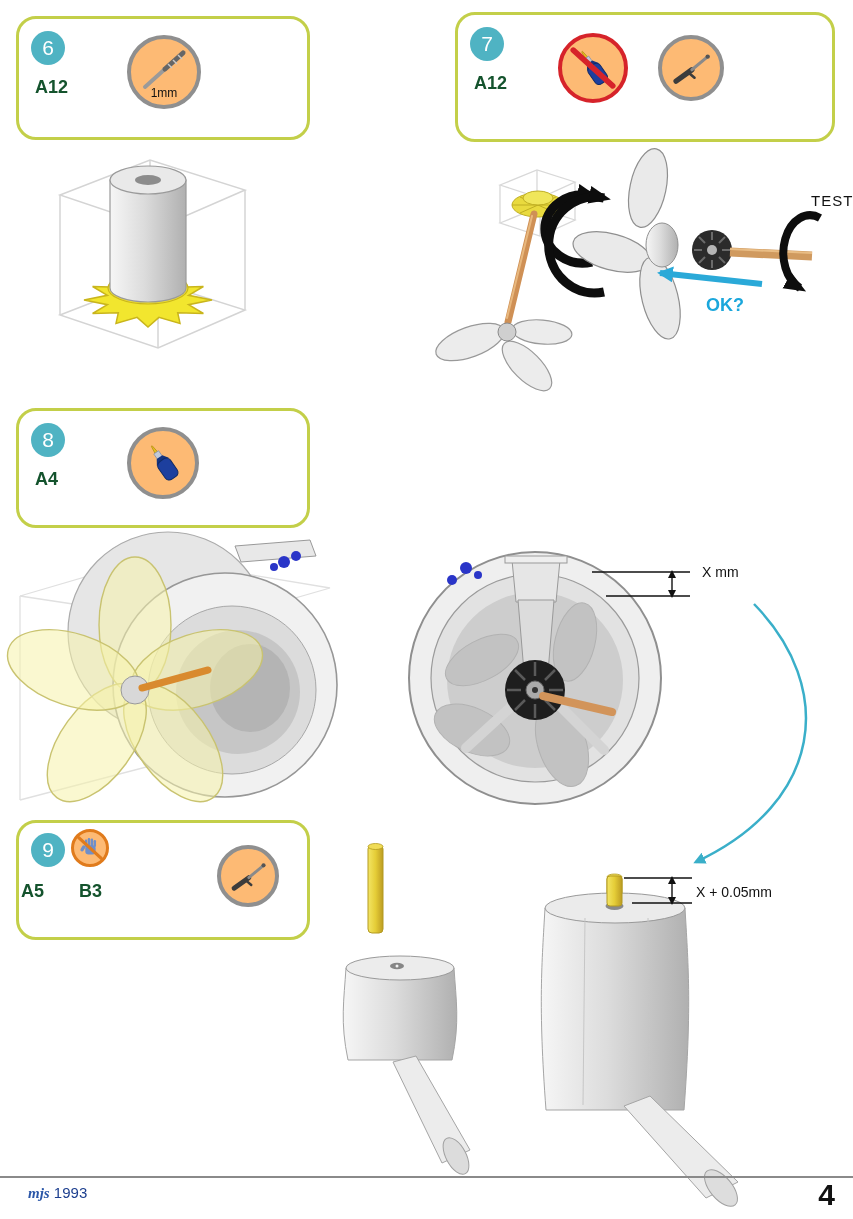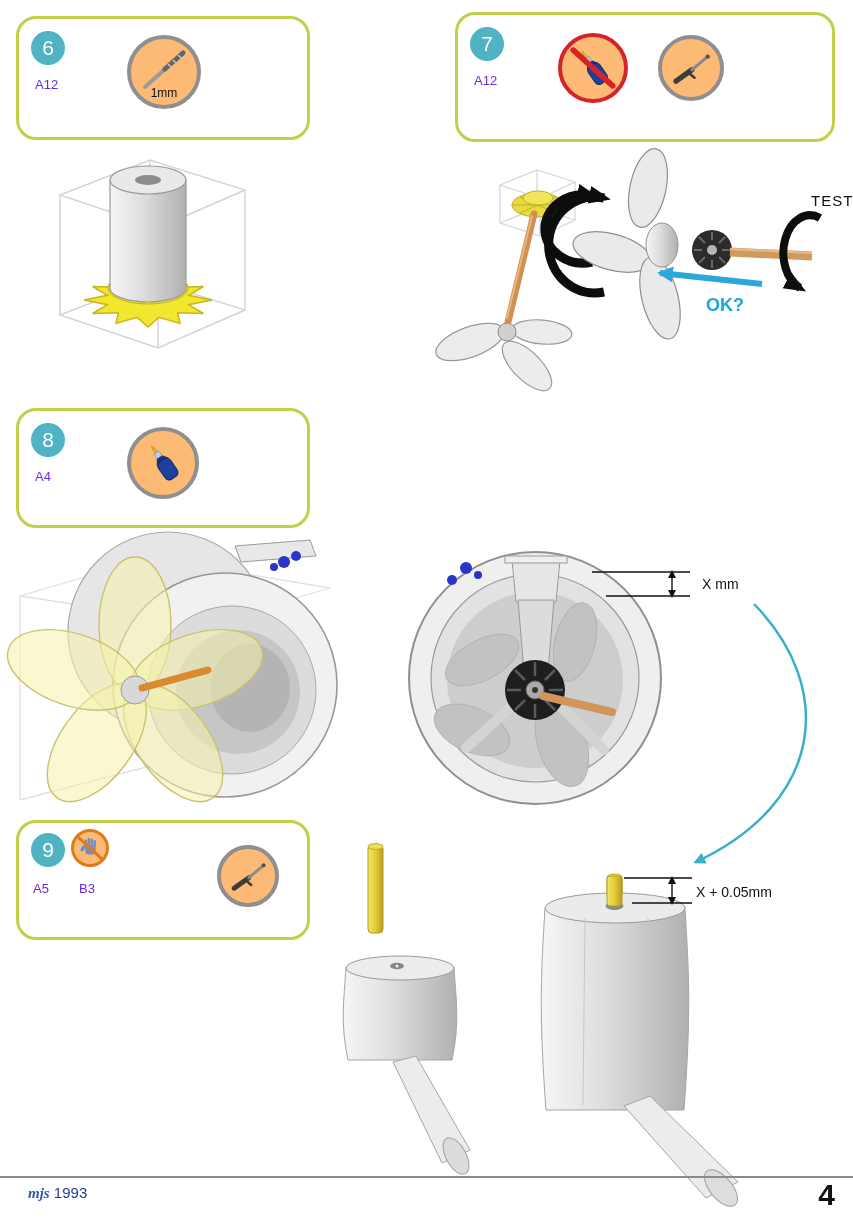--- a/index.html
+++ b/index.html
@@ -5,21 +5,21 @@
   * { margin:0; padding:0; box-sizing:border-box; }
   html,body { background:#ffffff; }
   body { font-family:"Liberation Sans", sans-serif; }
   .page { position:relative; width:853px; height:1219px; background:#fff; overflow:hidden; }
 
   .ill-layer { position:absolute; left:0; top:0; width:853px; height:1219px; }
 
   .step-box { position:absolute; border:3px solid #c3cf49; border-radius:20px; background:#fff; }
   .badge { position:absolute; width:34px; height:34px; border-radius:50%; background:#4fb3c3;
            color:#fff; font-size:21px; display:flex; align-items:center; justify-content:center; }
-  .part-label { position:absolute; font-size:13px; color:#6d28d9; }
+  .part-label { position:absolute; font-size:18px; color:#14532d;font-weight:bold; }
   .tool-circle { position:absolute; border:4px solid #8f8f8f; border-radius:50%; background:#fdba74; }
   .tool-circle.red { border-color:#d6232a; }
   .tool-circle.orange { border-color:#e07b1c; border-width:3px; }
   .tc-svg { position:absolute; left:0; top:0; width:100%; height:100%; }
   .tc-label { position:absolute; bottom:5px; left:0; width:100%; text-align:center;
               font-size:12px; color:#111; }
 
   .annotation { position:absolute; font-size:14px; color:#111; white-space:nowrap; }
   .annotation.test { font-size:15px; letter-spacing:1px;margin-left:25px; }
   .annotation.ok { color:#1ba7dc; font-weight:bold; font-size:18px; }
@@ -313,35 +313,35 @@
           <rect x="11.5" y="8" width="2.6" height="8" rx="1.2"></rect>
           <rect x="14.6" y="6.5" width="2.6" height="9.5" rx="1.2"></rect>
           <rect x="17.7" y="7" width="2.6" height="9" rx="1.2"></rect>
           <rect x="20.8" y="8.5" width="2.6" height="7.5" rx="1.2"></rect>
           <rect x="12" y="14" width="11" height="10" rx="3.5"></rect>
           <rect x="8.5" y="14" width="3.5" height="7" rx="1.6" transform="rotate(30 10 16)"></rect>
         </g>
         <line x1="5" y1="6" x2="29" y2="28" stroke="#e07b1c" stroke-width="3.5" stroke-linecap="round"></line>
       </svg>
     </div>
-    <div class="part-label" style="left:14px; top:58px">A5</div>
+    <div class="part-label" style="left:2px; top:58px">A5</div>
     <div class="part-label" style="left:60px; top:58px">B3</div>
     <div class="tool-circle" style="left:198px; top:22px; width:62px; height:62px">
       <svg class="tc-svg" viewBox="0 0 66 66">
         <line x1="16" y1="48" x2="34" y2="35" stroke="#3c3c3c" stroke-width="6" stroke-linecap="round"></line>
         <line x1="34" y1="35" x2="52" y2="20" stroke="#8a8a8a" stroke-width="3.5" stroke-linecap="round"></line>
         <line x1="30" y1="38" x2="37" y2="44" stroke="#3c3c3c" stroke-width="3" stroke-linecap="round"></line>
         <circle cx="52" cy="20" r="2.5" fill="#555"></circle>
       </svg>
     </div>
   </div>
 
   <div class="annotation test" style="left:786px; top:192px">TEST</div>
   <div class="annotation ok" style="left:706px; top:295px">OK?</div>
-  <div class="annotation" style="left:702px; top:576px">X mm</div>
+  <div class="annotation" style="left:702px; top:564px">X mm</div>
   <div class="annotation" style="left:696px; top:884px">X + 0.05mm</div>
 
   <div class="footer-line"></div>
   <div class="footer-credit">
     <span class="mjs">mjs</span>
     <span>1993</span>
   </div>
   <div class="page-number">4</div>
 
 </div>

